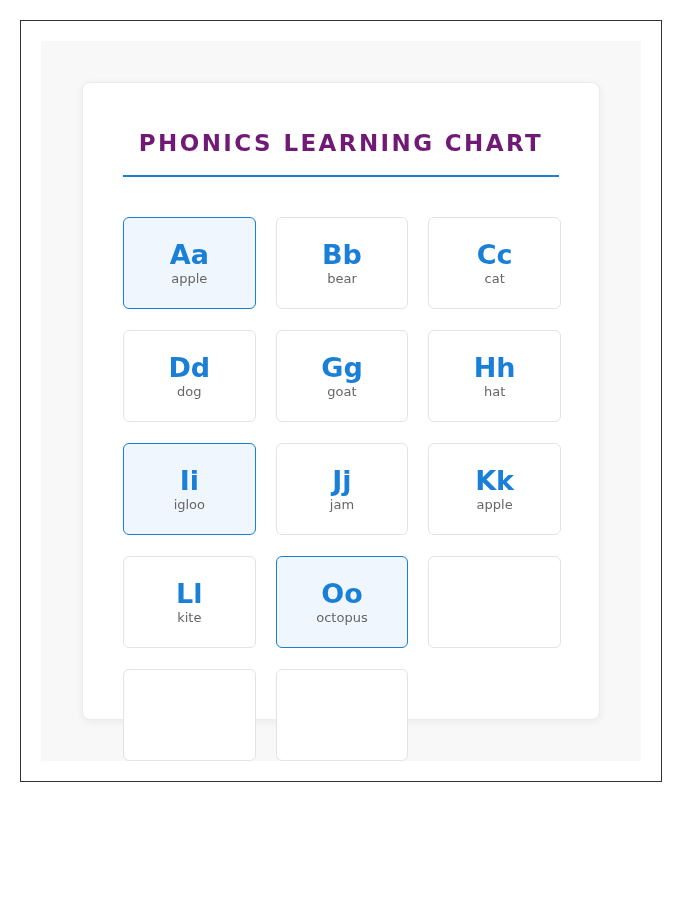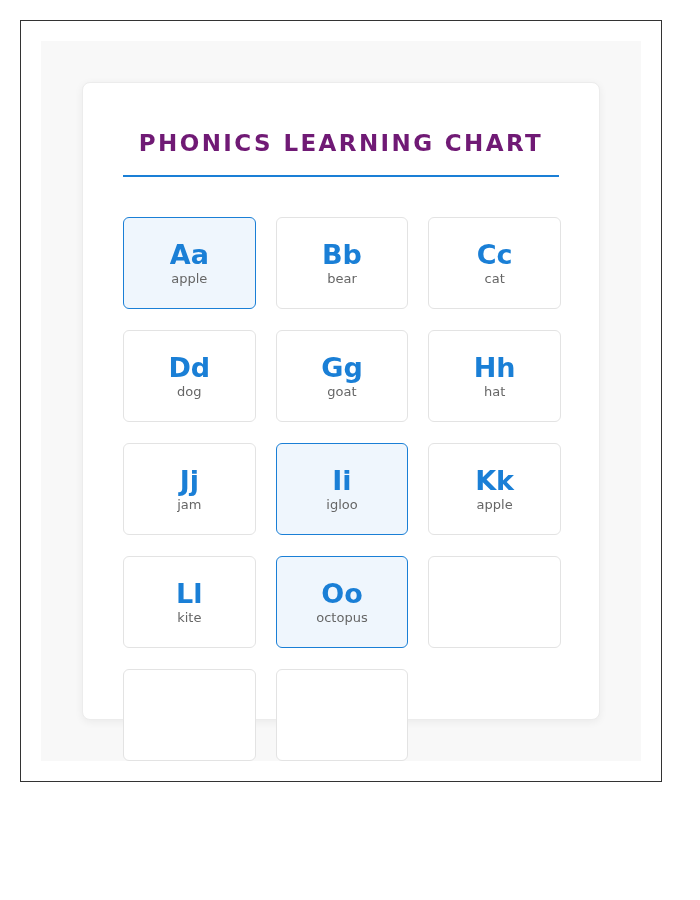--- a/index.html
+++ b/index.html
@@ -80,27 +80,27 @@
             <span class="word">dog</span>
           </div>
           <div class="tile">
             <span class="letter">Gg</span>
             <span class="word">goat</span>
           </div>
           <div class="tile">
             <span class="letter">Hh</span>
             <span class="word">hat</span>
           </div>
+          <div class="tile vowel">
+            <span class="letter">Ii</span>
+            <span class="word">igloo</span>
+          </div>
           <div class="tile">
             <span class="letter">Jj</span>
             <span class="word">jam</span>
-          </div>
-          <div class="tile vowel">
-            <span class="letter">Ii</span>
-            <span class="word">igloo</span>
           </div>
           <div class="tile">
             <span class="letter">Kk</span>
             <span class="word">apple</span>
           </div>
           <div class="tile">
             <span class="letter">Ll</span>
             <span class="word">kite</span>
           </div>
           <div class="tile vowel">

